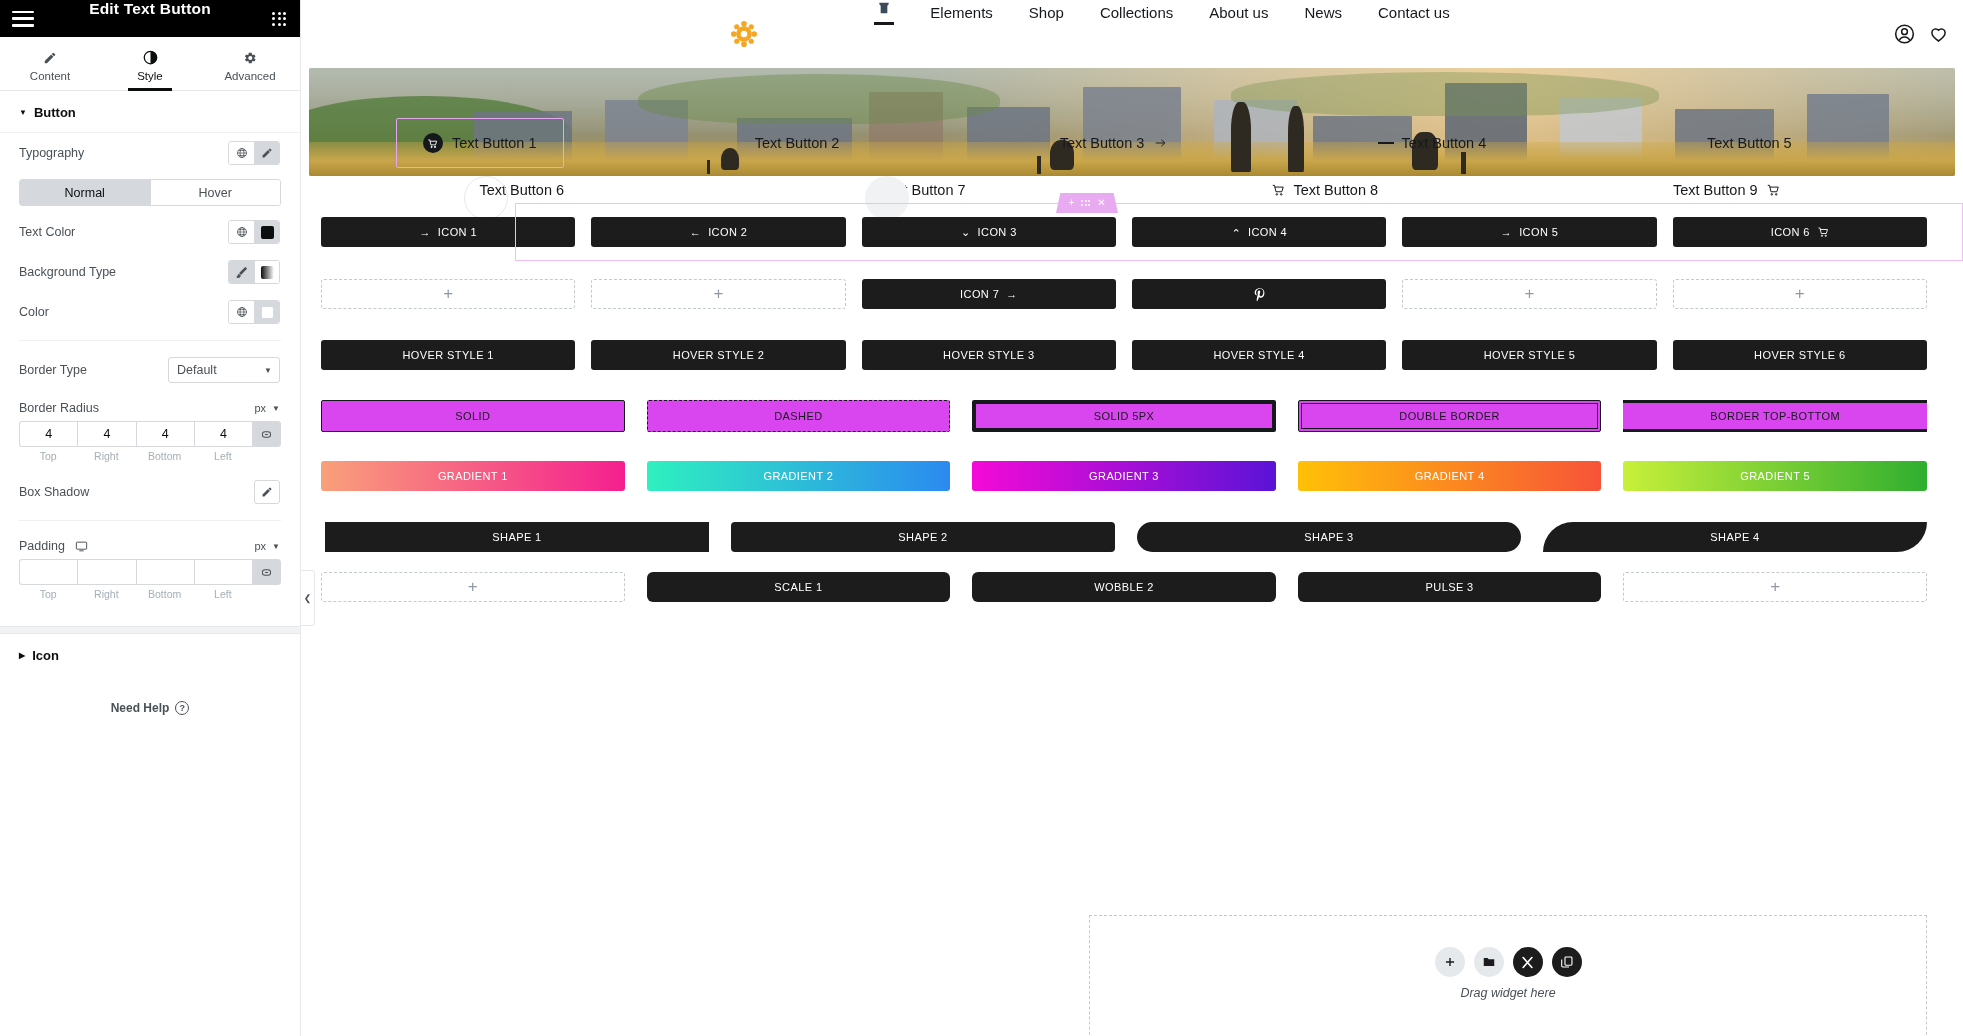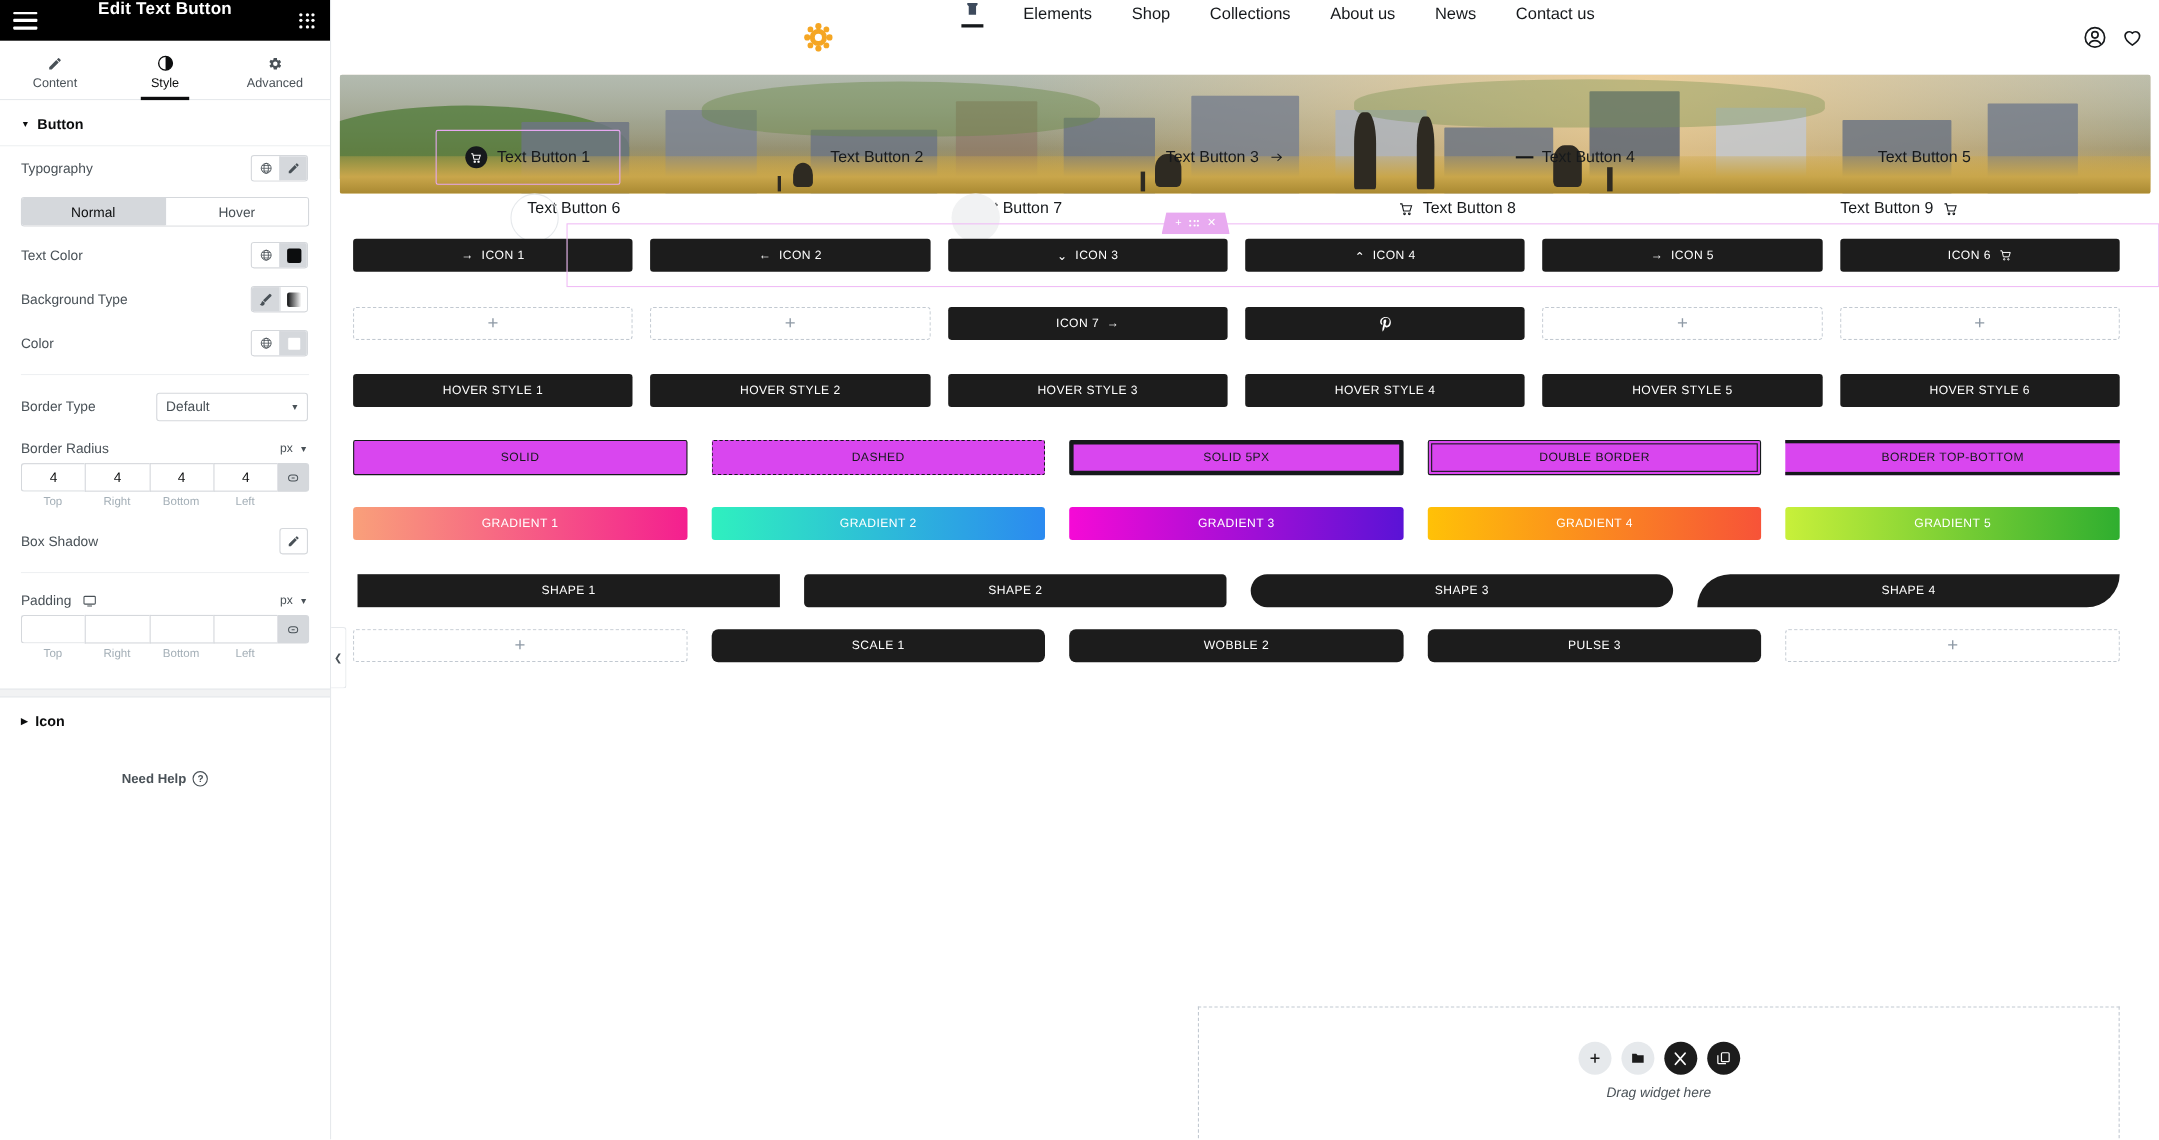--- a/index.html
+++ b/index.html
@@ -83,21 +83,21 @@
   .segmented .sgm {
     flex: 1; display: flex; align-items: center; justify-content: center;
     font-size: 12.5px; color: #495157; cursor: pointer; background: #fff;
   }
   .segmented .sgm + .sgm { border-left: 1px solid #d5d8dc; }
   .segmented .sgm.on { background: #d5d8dc; color: #0c0d0e; }
 
   .divider { height: 1px; background: #eef0f2; margin: 8px 19px; }
 
   .select {
-    width: 138px; height: 26px; border: 1px solid #d5d8dc; border-radius: 3px;
+    width: 112px; height: 26px; border: 1px solid #d5d8dc; border-radius: 3px;
     font-size: 12.5px; color: #495157; display: flex; align-items: center;
     padding: 0 8px; position: relative; background: #fff; cursor: pointer;
   }
   .select .car { position: absolute; right: 7px; font-size: 8px; color: #495157; }
 
   .dim-head {
     display: flex; align-items: center; justify-content: space-between;
     padding: 10px 20px 2px 19px;
   }
   .dim-head .lbl { font-size: 12.5px; color: #495157; }

